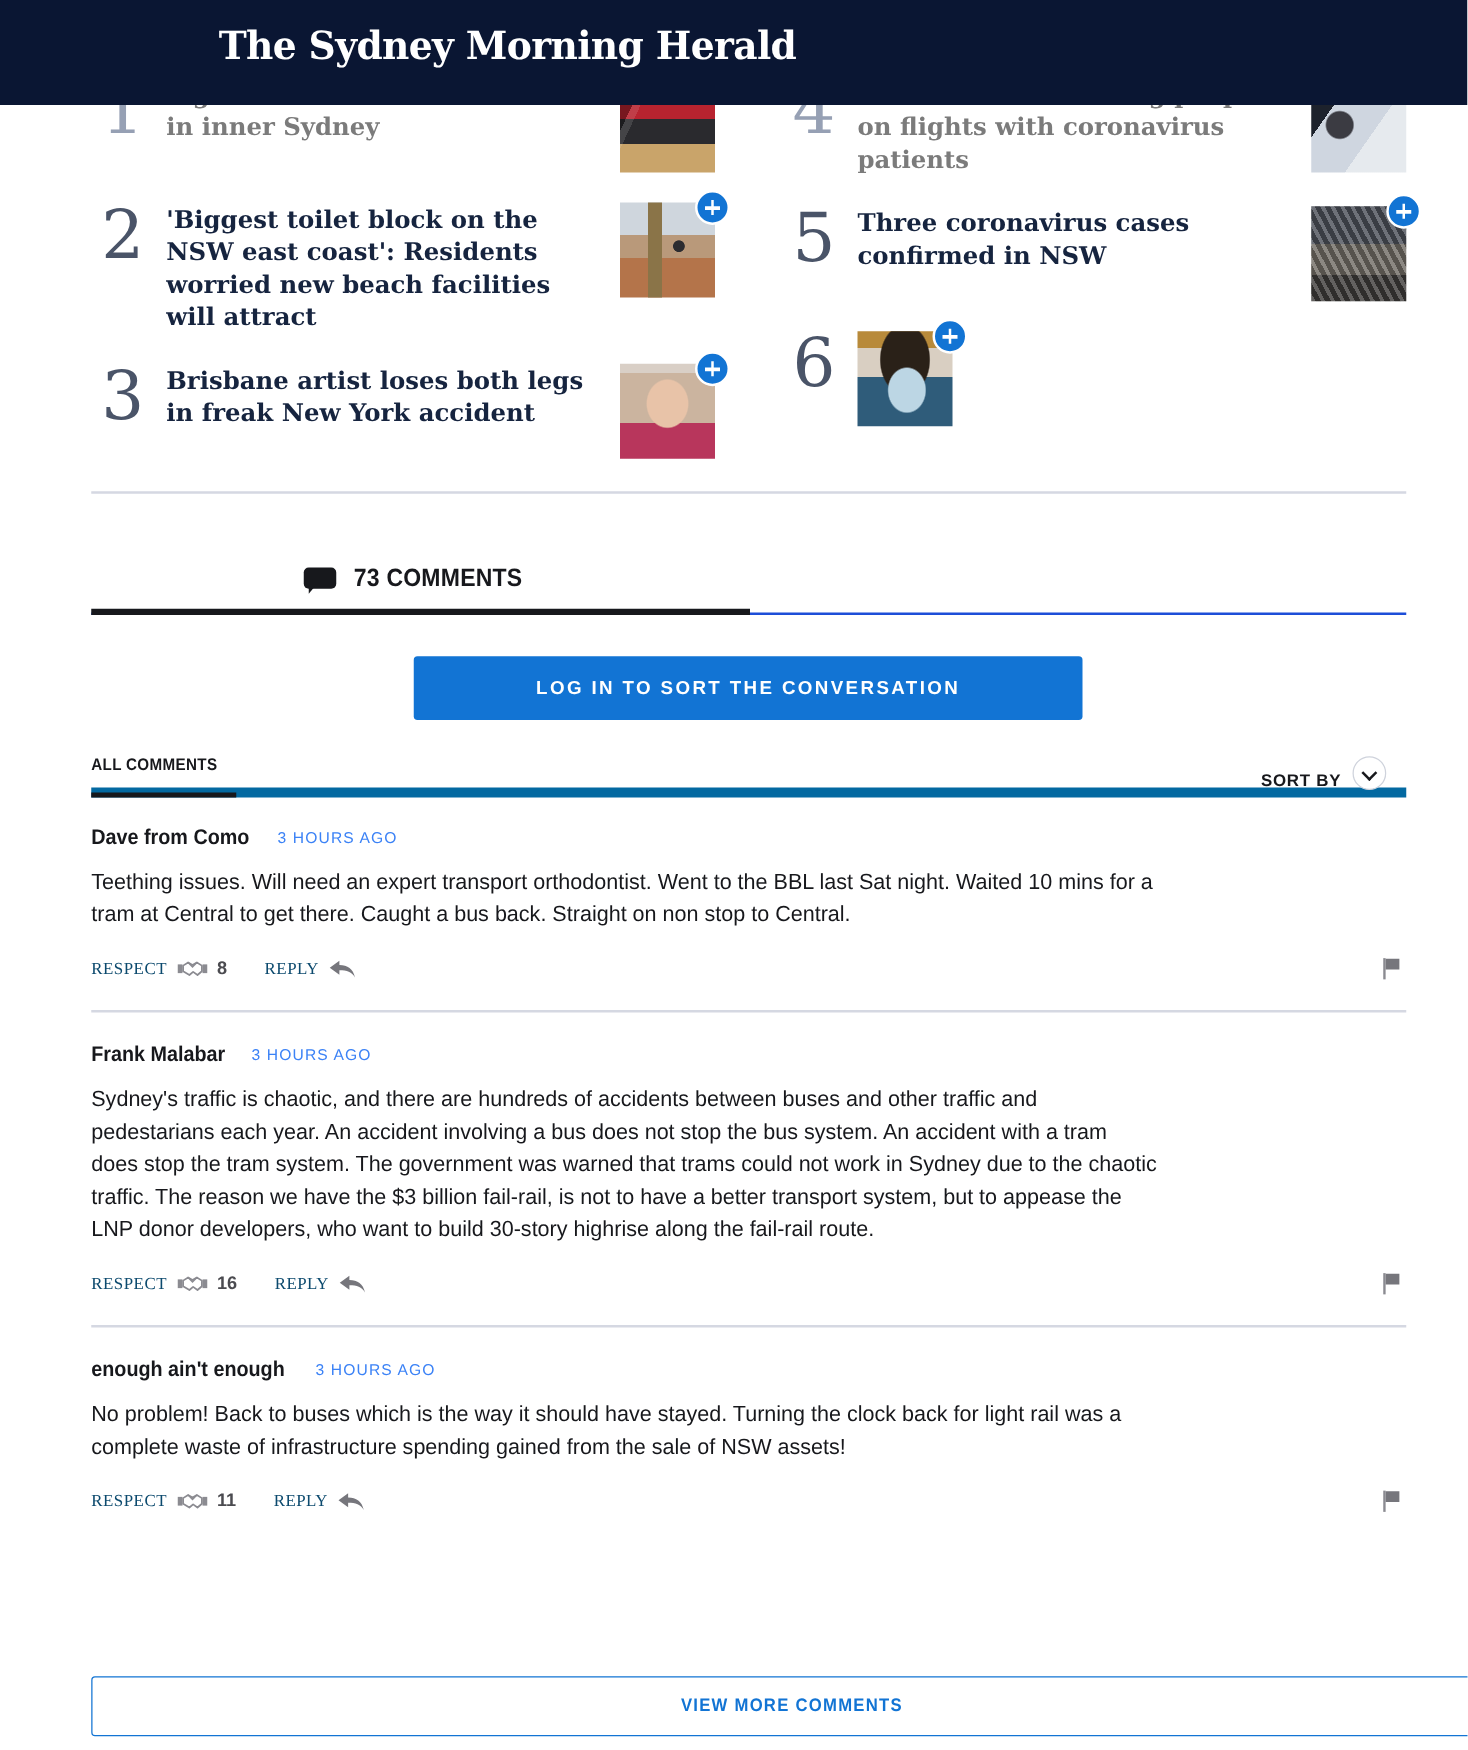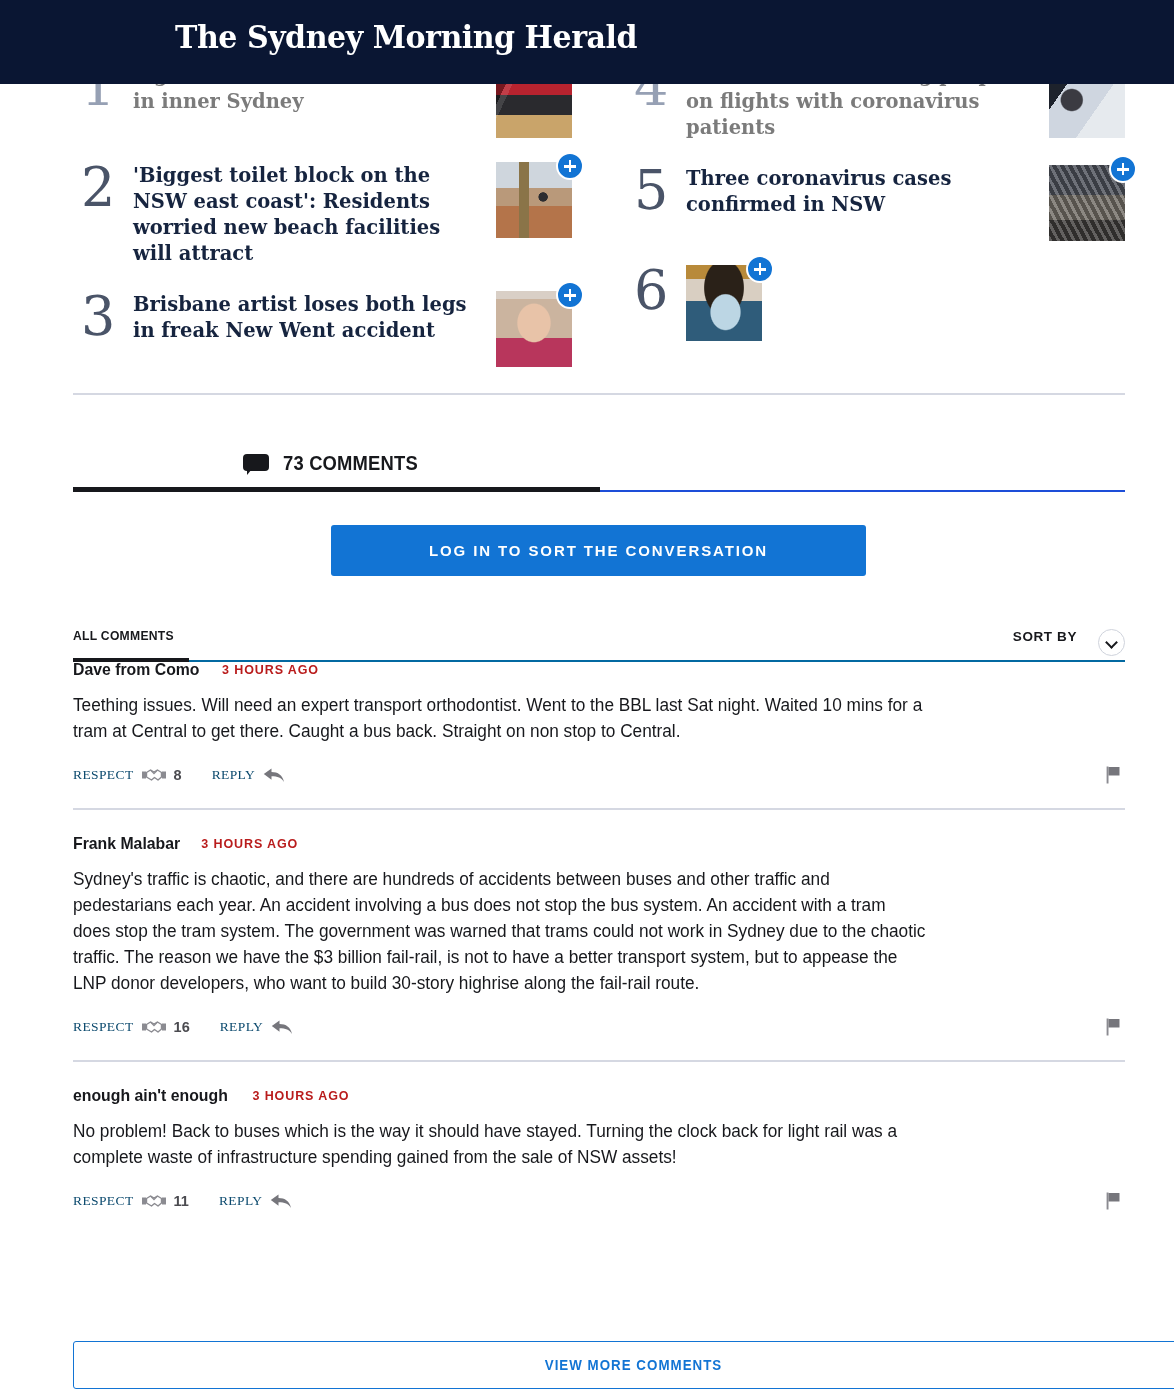--- a/index.html
+++ b/index.html
@@ -243,23 +243,22 @@
     justify-content: center;
   }
 
   
   .filterbar {
     position: absolute;
     left: 73px;
     top: 604px;
     width: 1052px;
     height: 34px;
-    border-bottom: 2px solid #0369a1;
-    box-sizing: border-box;
-    margin-top: 24px;
+    border-bottom: 8px solid #0369a1;
+    box-sizing: border-box;
   }
   .all-comments-tab {
     position: absolute;
     left: 0;
     top: 0;
     height: 34px;
     padding-right: 4px;
     border-bottom: 4px solid #17181c;
     box-sizing: border-box;
     display: flex;
@@ -267,25 +266,25 @@
     font-family: "Liberation Sans", sans-serif;
     font-weight: bold;
     font-size: 13.5px;
     letter-spacing: 0.3px;
     color: #17181c;
     white-space: nowrap;
   }
   .all-comments-tab span { transform: scaleX(0.9); transform-origin: left top; }
   .sortby {
     position: absolute;
-    right: 0;
+    right: 16px;
     top: 1px;
     display: flex;
-    align-items: flex-start;
-    gap: 21px;
+    align-items: flex-end;
+    gap: 9px;
     cursor: pointer;
   }
   .sortby-label {
     font-family: "Liberation Sans", sans-serif;
     font-weight: bold;
     font-size: 13.5px;
     letter-spacing: 0.6px;
     color: #17181c;
     white-space: nowrap;
   }
@@ -331,24 +330,24 @@
     font-family: "Liberation Sans", sans-serif;
     font-weight: bold;
     font-size: 17px;
     color: #17181c;
     transform: scaleX(0.93);
     transform-origin: left bottom;
     white-space: nowrap;
   }
   .c-time {
     font-family: "Liberation Sans", sans-serif;
-    font-weight: bold;
+    font-weight: normal;
     font-size: 12.5px;
     letter-spacing: 0.9px;
-    color: #b91c1c;
+    color: #3b82f6;
     white-space: nowrap;
   }
   .c-body {
     font-family: "Liberation Sans", sans-serif;
     font-size: 17.5px;
     line-height: 26px;
     color: #17181c;
     max-width: 866px;
     margin-bottom: 20px;
     transform: scaleX(0.985);
@@ -436,21 +435,21 @@
         <div class="mv-item">
           <div class="mv-rank">2</div>
           <div class="mv-headline">'Biggest toilet block on the NSW east coast': Residents worried new beach facilities will attract</div>
           <div class="mv-thumb-wrap">
             <span class="mv-thumb th-beach"></span>
             <span class="plus-badge"></span>
           </div>
         </div>
         <div class="mv-item">
           <div class="mv-rank">3</div>
-          <div class="mv-headline">Brisbane artist loses both legs in freak New Went accident</div>
+          <div class="mv-headline">Brisbane artist loses both legs in freak New York accident</div>
           <div class="mv-thumb-wrap">
             <span class="mv-thumb th-portrait"></span>
             <span class="plus-badge"></span>
           </div>
         </div>
       </div>
     <div class="mv-col" id="mv-right">
         <div class="mv-item faded">
           <div class="mv-rank">4</div>
           <div class="mv-headline">Authorities contacting people on flights with coronavirus patients</div>

